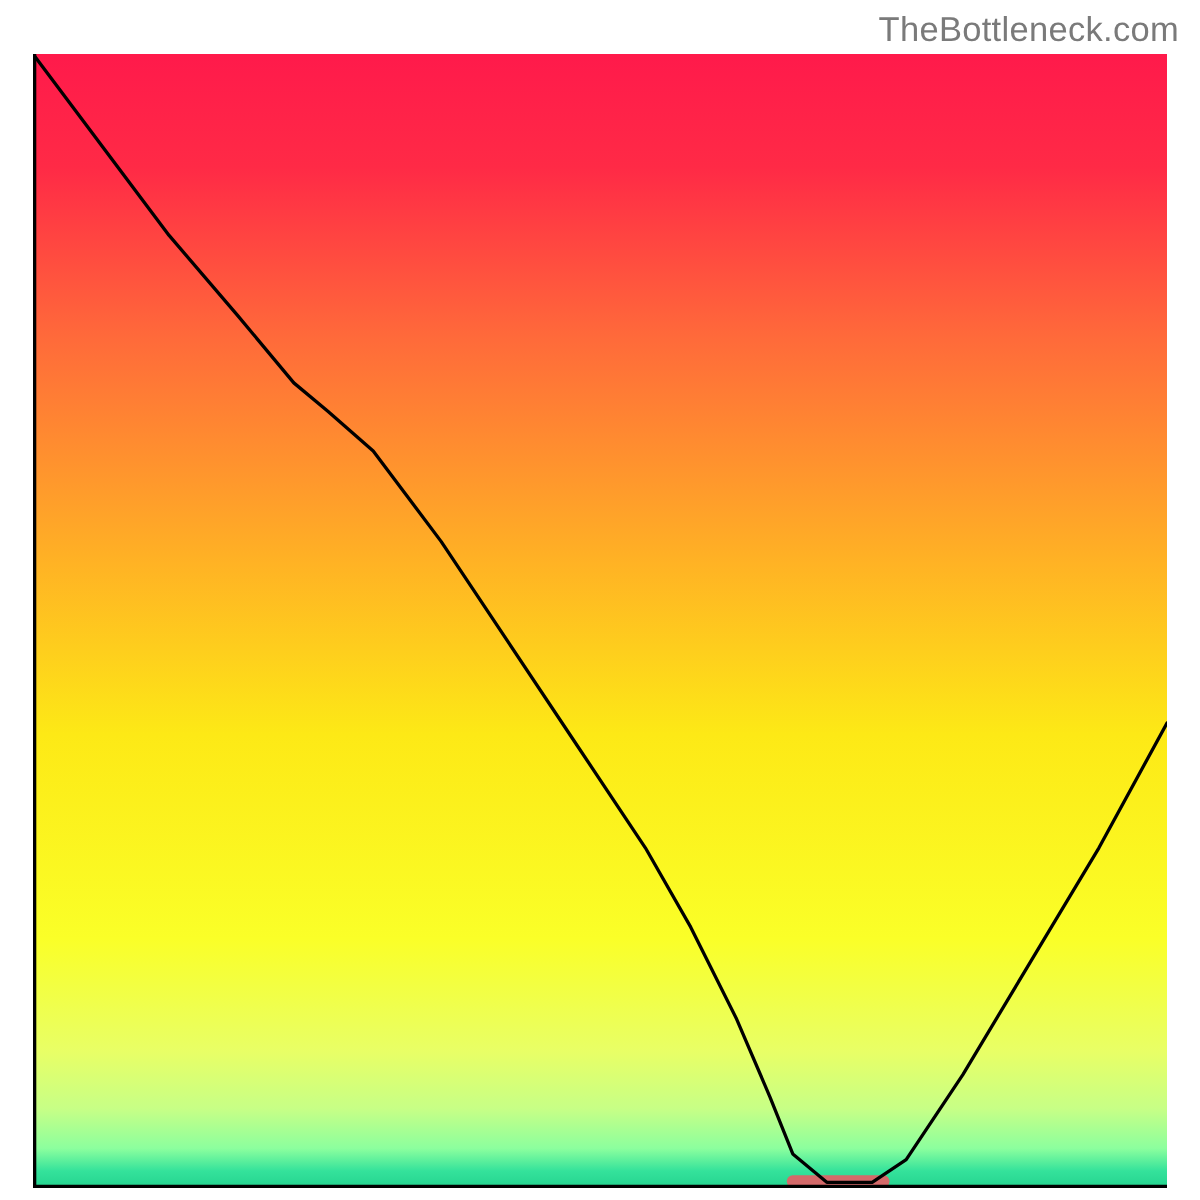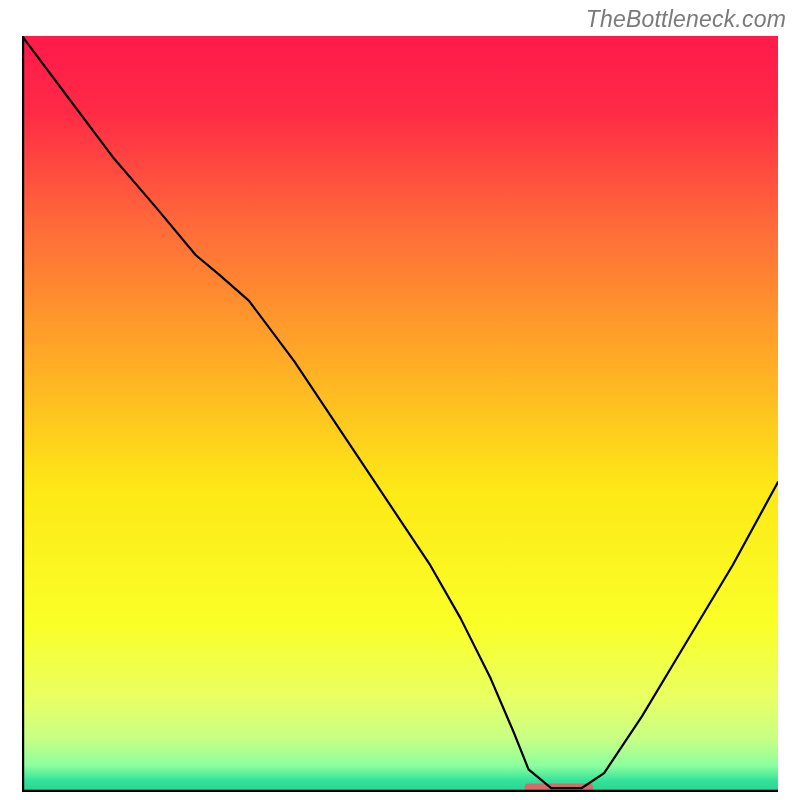--- a/index.html
+++ b/index.html
@@ -7,21 +7,20 @@
     padding: 0;
     width: 800px;
     height: 800px;
     overflow: hidden;
     background: #fff;
   }
   .container {
     position: relative;
     width: 800px;
     height: 800px;
-    font-style: italic;
   }
   .watermark {
     position: absolute;
     top: 6px;
     right: 14px;
     font-family: Arial, Helvetica, sans-serif;
     font-size: 23px;
     color: #7a7a7a;
     font-weight: 500;
     letter-spacing: 0.2px;

